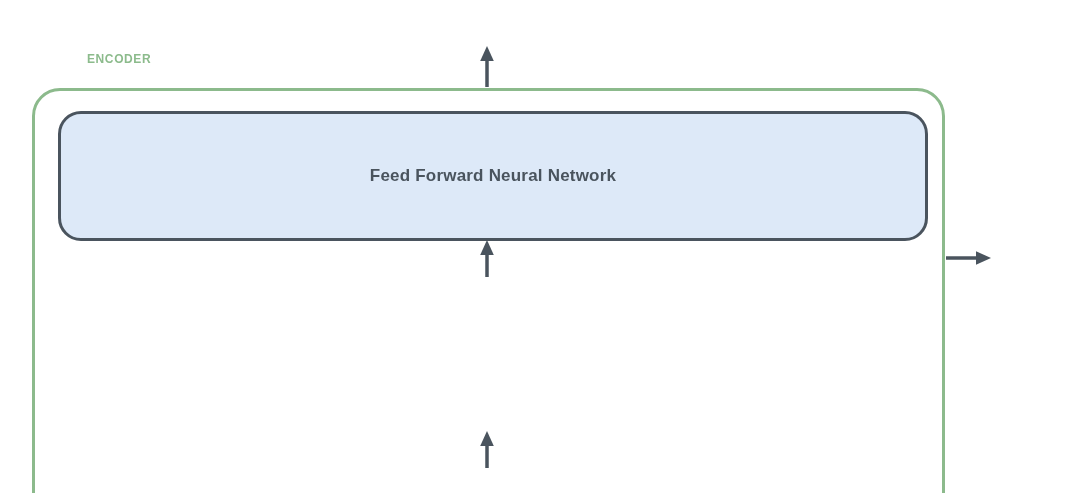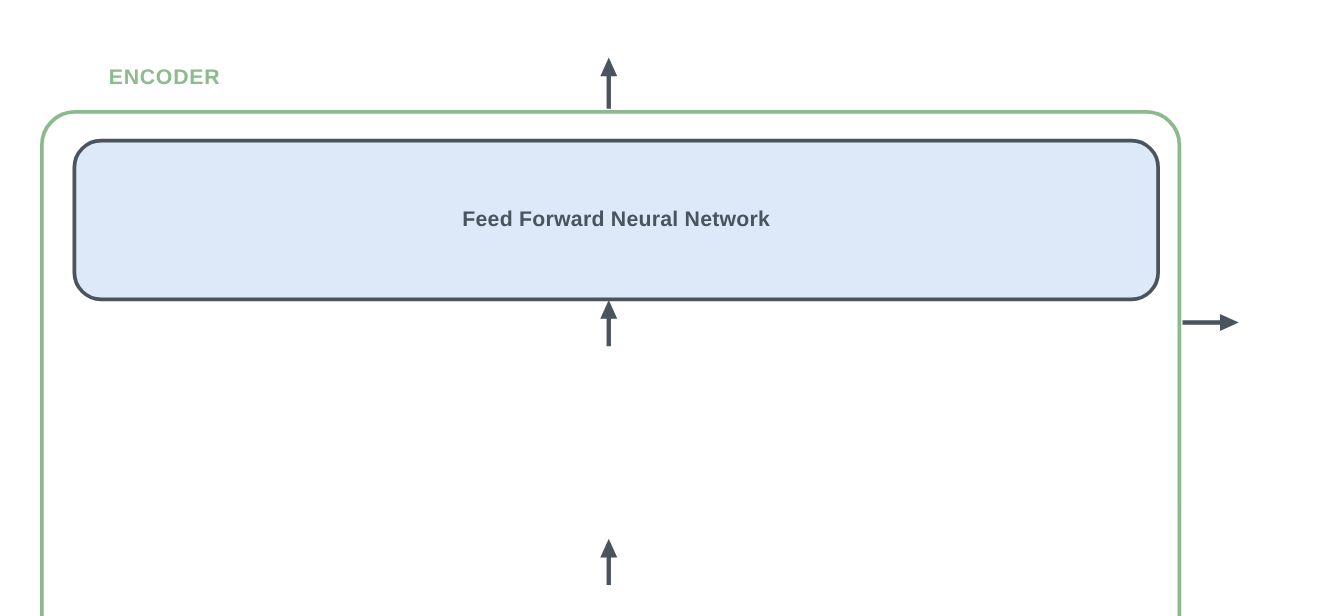--- a/index.html
+++ b/index.html
@@ -12,21 +12,21 @@
     position: relative;
     width: 1075px;
     height: 493px;
     background: #ffffff;
     overflow: hidden;
   }
   .encoder-label {
     position: absolute;
     left: 87px;
     top: 52px;
-    font-size: 17px;
+    font-size: 12px;
     font-weight: 700;
     letter-spacing: 0.6px;
     color: #8CBB8C;
   }
   .encoder-box {
     position: absolute;
     left: 32px;
     top: 88px;
     width: 913px;
     height: 437px;

